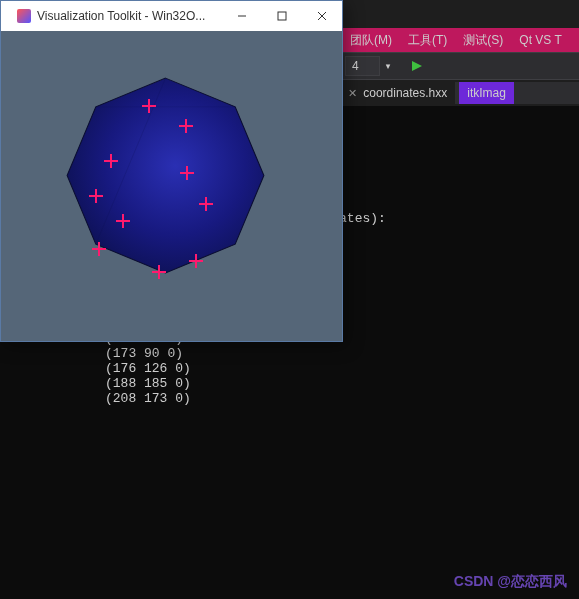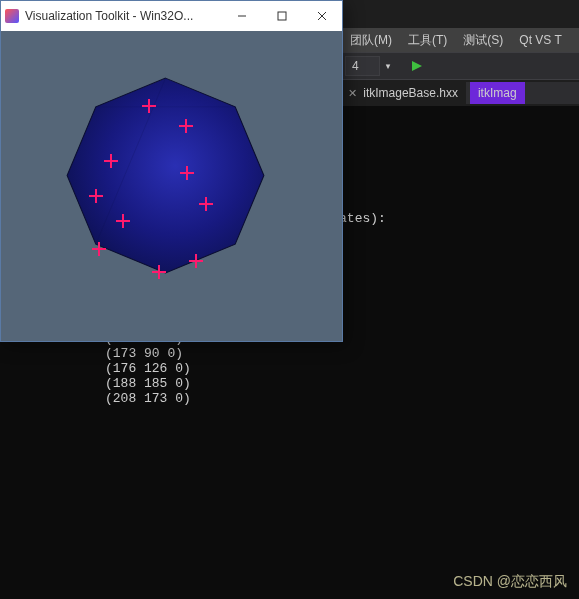--- a/index.html
+++ b/index.html
@@ -17,21 +17,21 @@
       position: absolute;
       top: 0; left: 0; right: 0; bottom: 0;
       background: #1e1e1e;
     }
     .ide-menubar {
       position: absolute;
       top: 28px;
       left: 340px;
       right: 0;
       height: 24px;
-      background: #404040;
+      background: #be185d;
       display: flex;
       align-items: center;
       color: #ccc;
       font-size: 12px;
       gap: 16px;
       padding-left: 10px;
     }
     .ide-toolbar {
       position: absolute;
       top: 52px;
@@ -114,21 +114,21 @@
       border: 1px solid #5a7aa5;
       box-shadow: 4px 4px 16px rgba(0,0,0,.4);
       display: flex;
       flex-direction: column;
     }
     .titlebar {
       height: 30px;
       background: #fff;
       display: flex;
       align-items: center;
-      padding-left: 4px;
+      padding-left: 16px;
       font-size: 12px;
       color: #333;
     }
     .titlebar .app-icon {
       width: 14px; height: 14px; margin-right: 6px;
       background: linear-gradient(135deg,#f55,#55f);
       border-radius: 2px;
     }
     .titlebar .title { flex: 1; }
     .win-btns { display: flex; }
@@ -164,24 +164,25 @@
       position: absolute;
       background: #ff1a6e;
     }
     .seed-cross::before { left: 6px; top: 0; width: 2px; height: 14px; }
     .seed-cross::after  { top: 6px; left: 0; height: 2px; width: 14px; }
     
     .watermark {
       position: absolute;
       bottom: 8px;
       right: 12px;
-      color: #fef9c3;
+      color: #8b5cf6;
       font-size: 14px;
       opacity: .7;
       font-family: "Microsoft YaHei", sans-serif;
+      font-weight: bold;
     }
   </style>
 </head>
 <body>
 
 <div class="ide-bg"></div>
 
 <div class="ide-menubar">
   <span>团队(M)</span>
   <span>工具(T)</span>
@@ -196,21 +197,21 @@
   <span class="play-icon">
     <svg width="10" height="10" viewBox="0 0 10 10">
         <polygon points="0,0 10,5 0,10" fill="#3fbf3f"></polygon>
       </svg>
   </span>
 </div>
 
 <div class="ide-tabs">
   <div class="ide-tab active">
     <span class="tab-close">✕</span>
-    <span>itkImageBase.hxx</span>
+    <span>coordinates.hxx</span>
   </div>
   <div class="ide-tab">
     <span>itkImag</span>
   </div>
 </div>
 
 <div class="console-frag">tes):</div>
 
 <div class="console" id="console">(188 185 0)
 (208 173 0)

